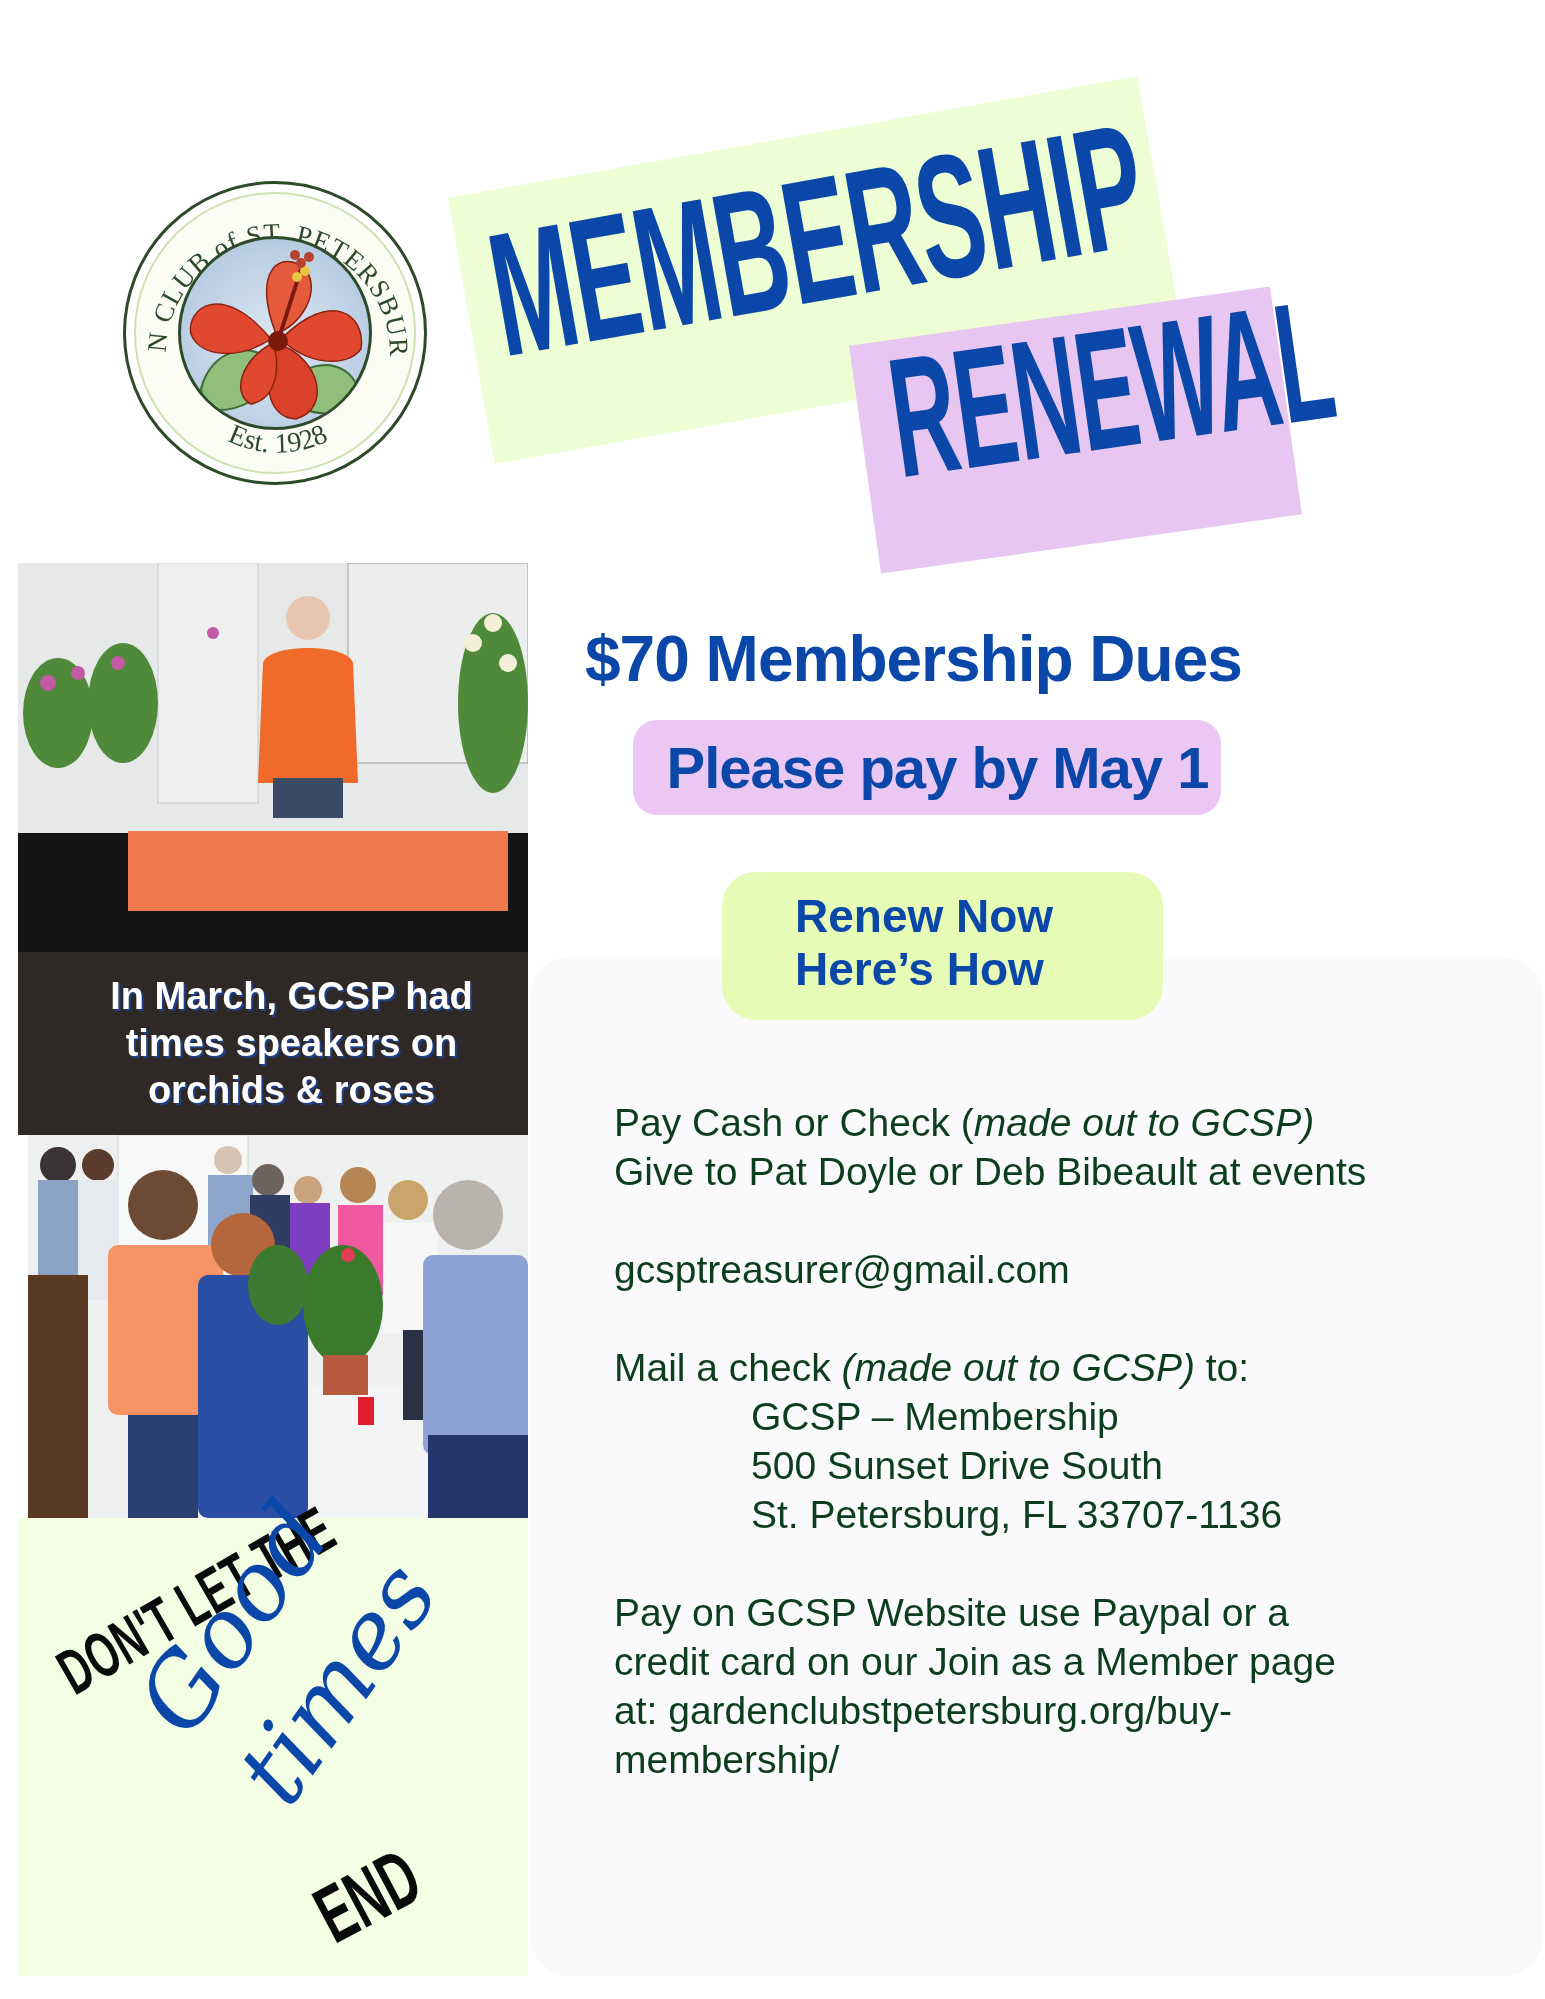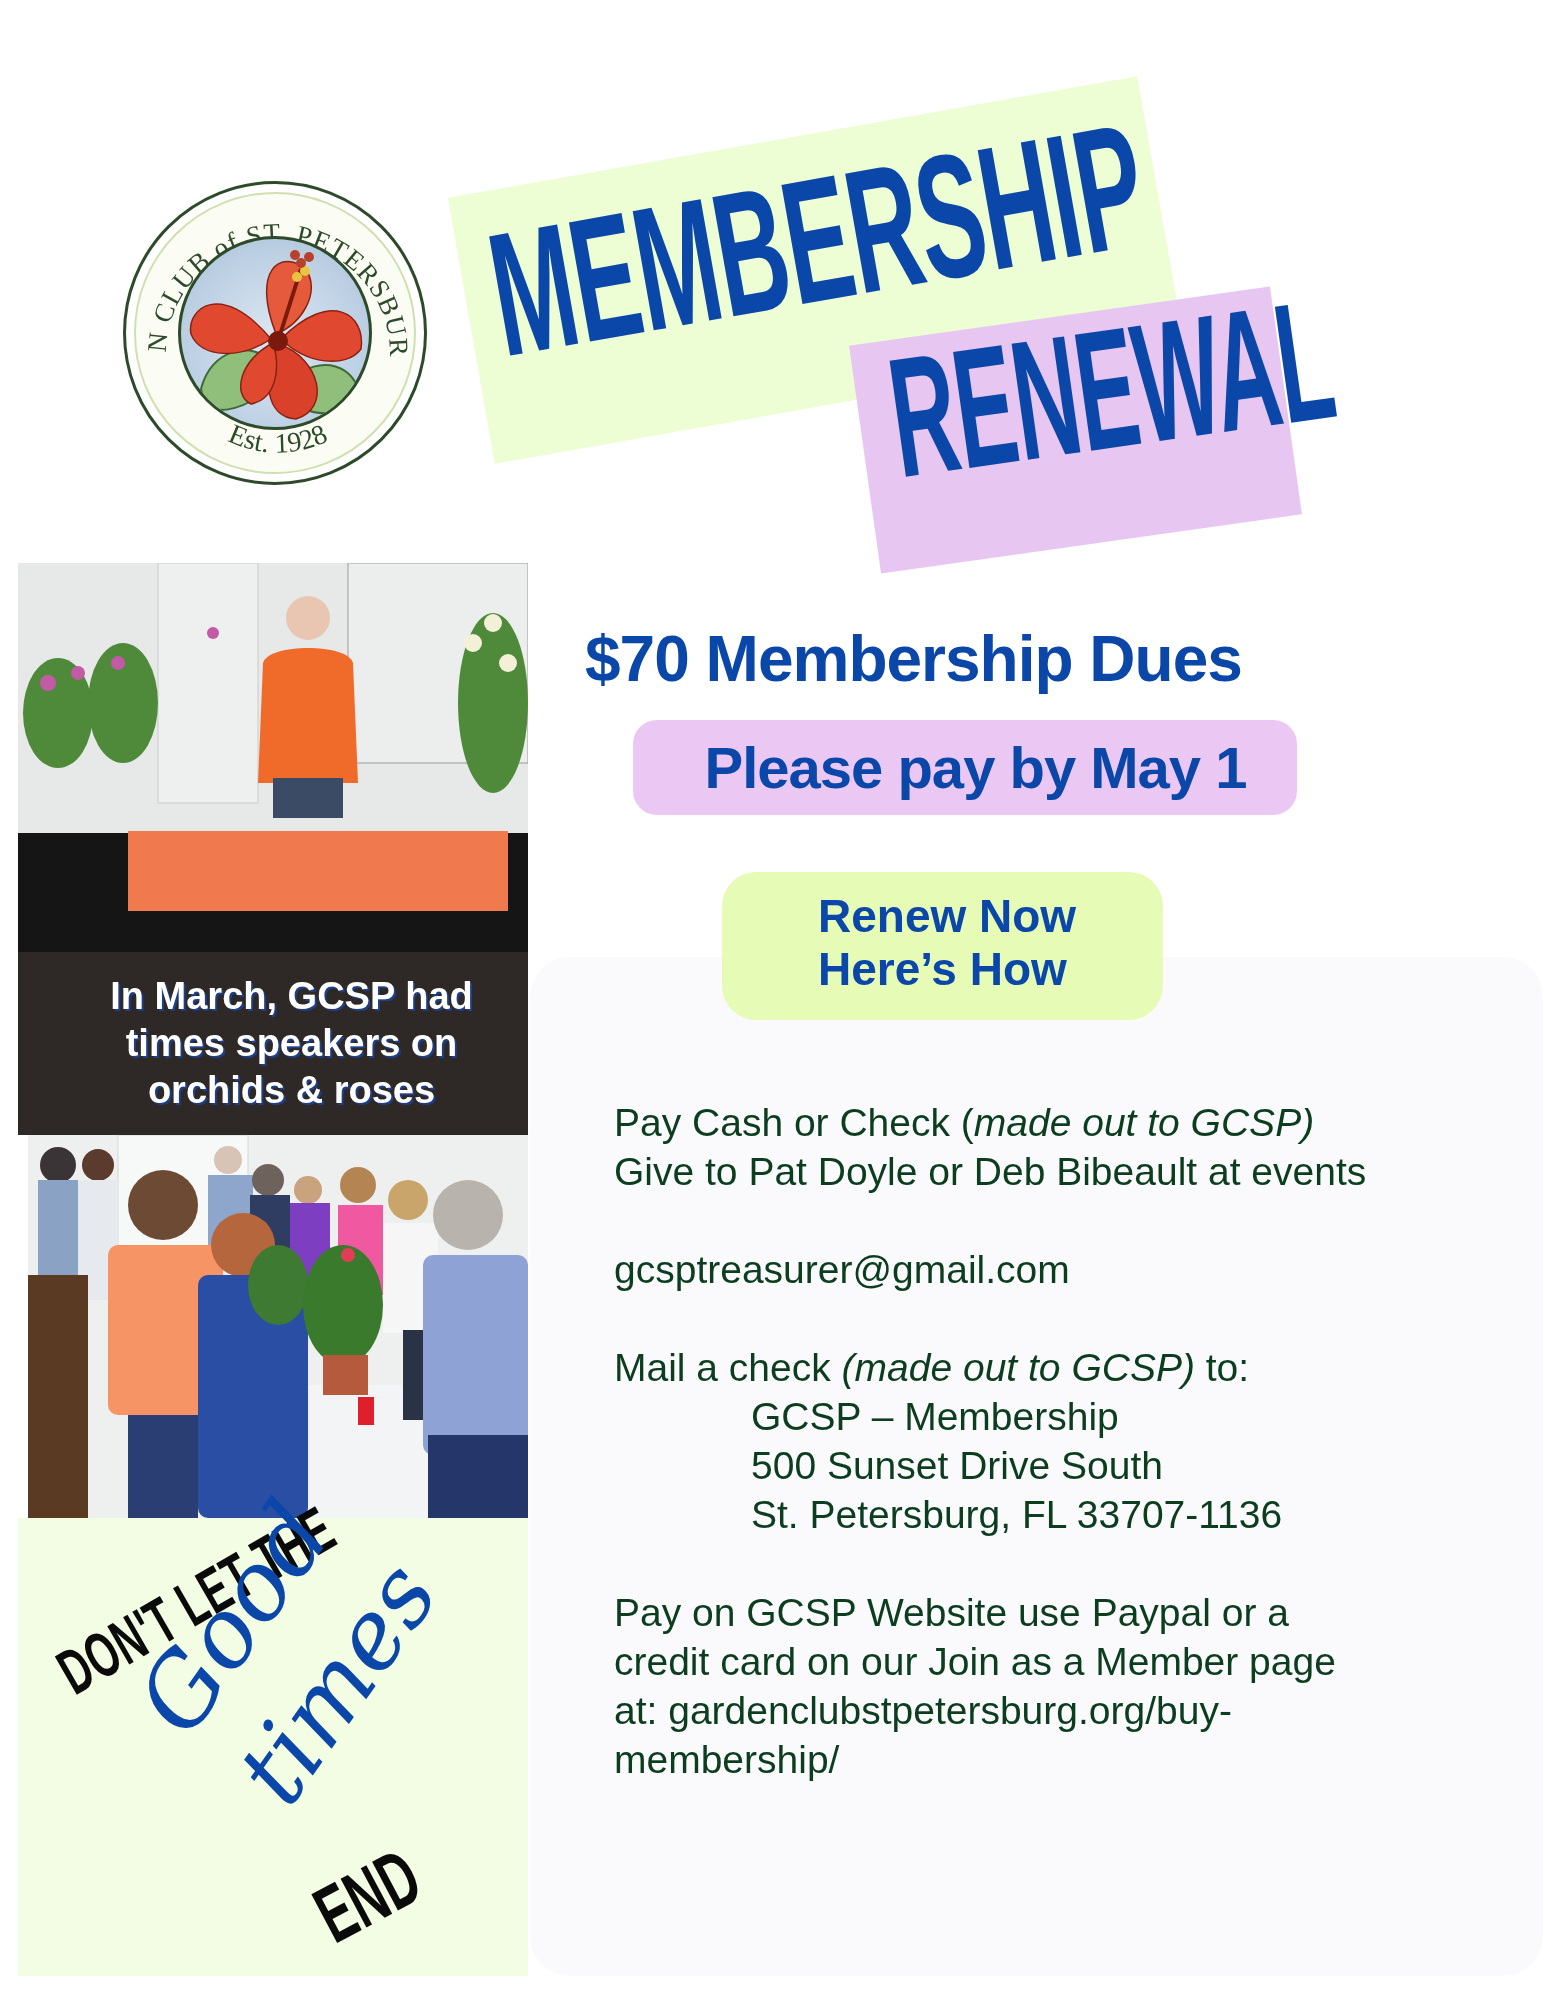--- a/index.html
+++ b/index.html
@@ -47,26 +47,26 @@
   .q-good1 { left:115px; top:1690px; transform:rotate(-55deg); }
   .q-good2 { left:215px; top:1760px; transform:rotate(-55deg); }
   .q-end { left:300px; top:1880px; font-size:80px; font-weight:700; color:#0a0a0a;
            transform:rotate(-28deg) scaleX(0.62); transform-origin:left top; white-space:nowrap; }
 
   
   .right-panel { left:530px; top:957px; width:1013px; height:1019px; background:#fafafd;
                  border-radius:40px 40px 40px 40px; }
   .dues { left:585px; top:627px; font-size:64px; font-weight:700; color:#0a47a8; line-height:1;
           letter-spacing:-1px; white-space:nowrap; }
-  .paybox { left:633px; top:720px; width:664px; height:95px; background:#ebc8f3; border-radius:24px;
+  .paybox { left:633px; top:720px; width:588px; height:95px; background:#ebc8f3; border-radius:24px;
             display:flex; align-items:center; justify-content:center;padding-left:21px; }
   .paybox span { font-size:58px; font-weight:700; color:#0a47a8; letter-spacing:-1px; white-space:nowrap; }
   .renewbox { left:722px; top:872px; width:441px; height:148px; background:#e6fbb6; border-radius:34px;
               padding:18px 0 0 73px; z-index:2; }
-  .renewbox span { display:block; font-size:46px; font-weight:700; color:#0a47a8; line-height:53px; white-space:nowrap;margin-left:23px; }
+  .renewbox span { display:block; font-size:46px; font-weight:700; color:#0a47a8; line-height:53px; white-space:nowrap; }
 
   .body-text { left:614px; top:1098px; color:#0c3d1e; font-size:39px; line-height:49px; white-space:nowrap; }
   .body-text .line { display:block; height:49px; }
   .body-text .gap { display:block; height:49px; }
   .body-text b { font-weight:400; }
   .body-text i { font-style:italic; }
   .body-text .indent { padding-left:137px; }
 </style>
 </head>
 <body>

